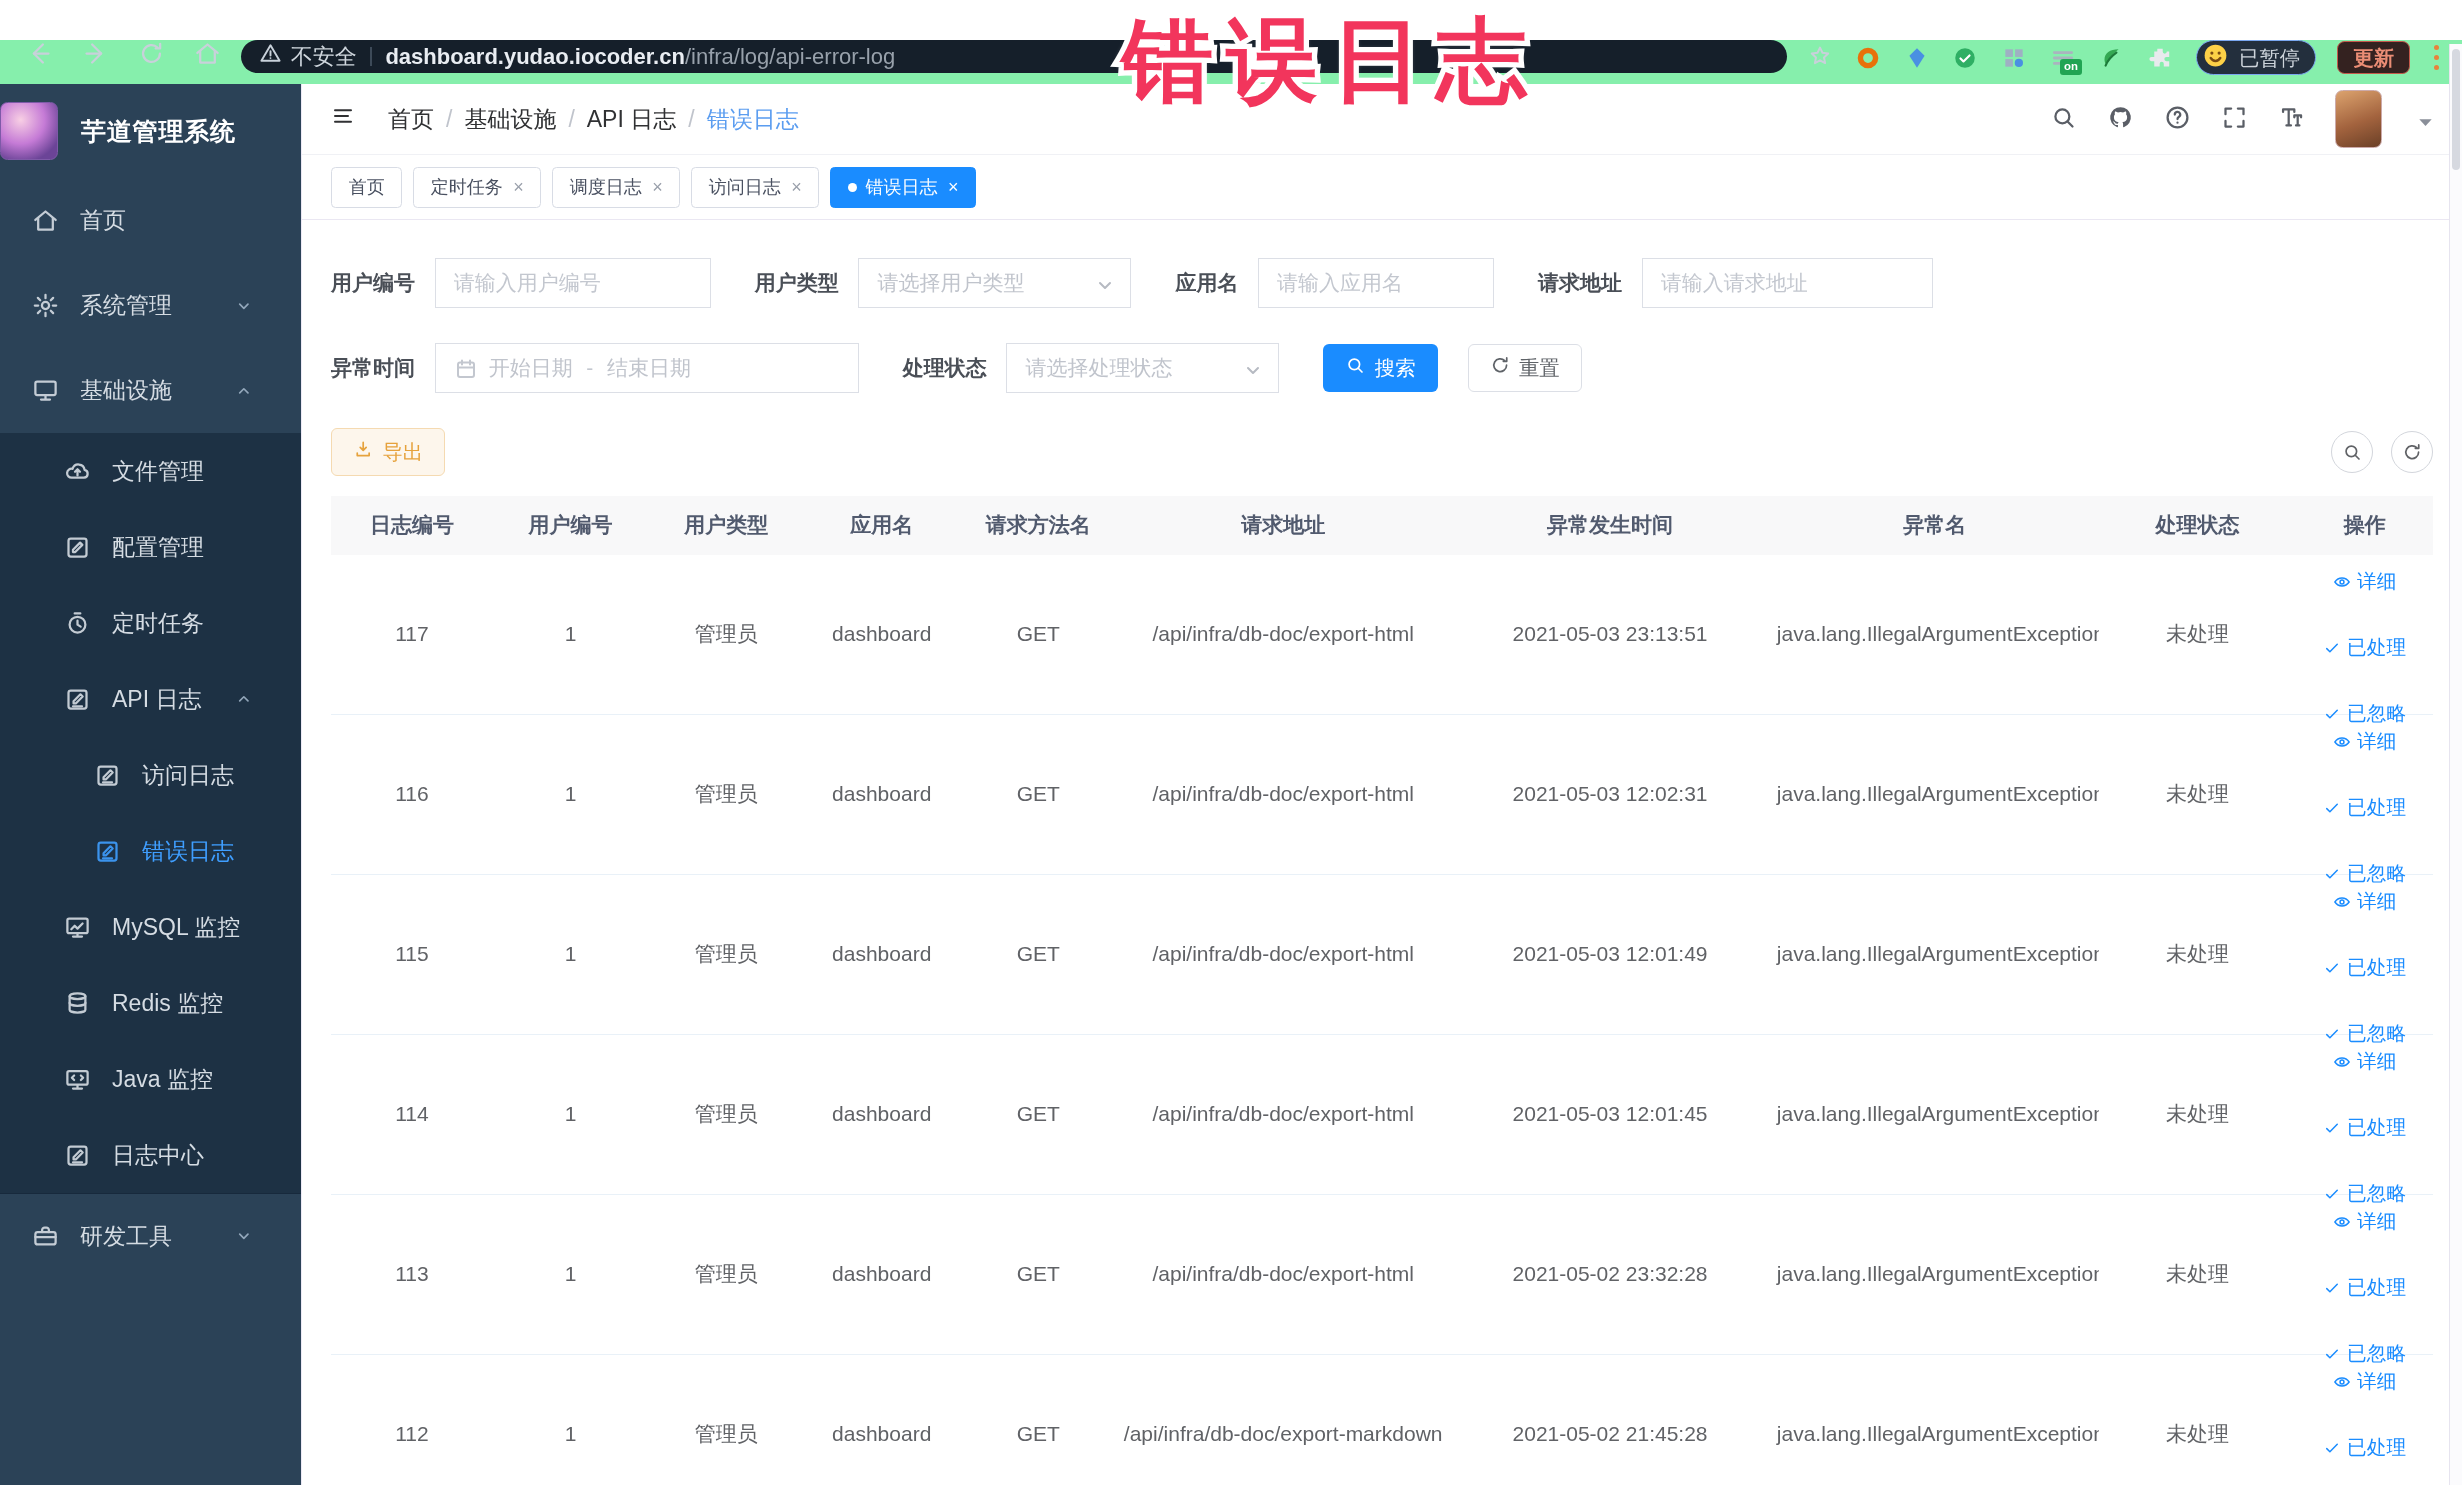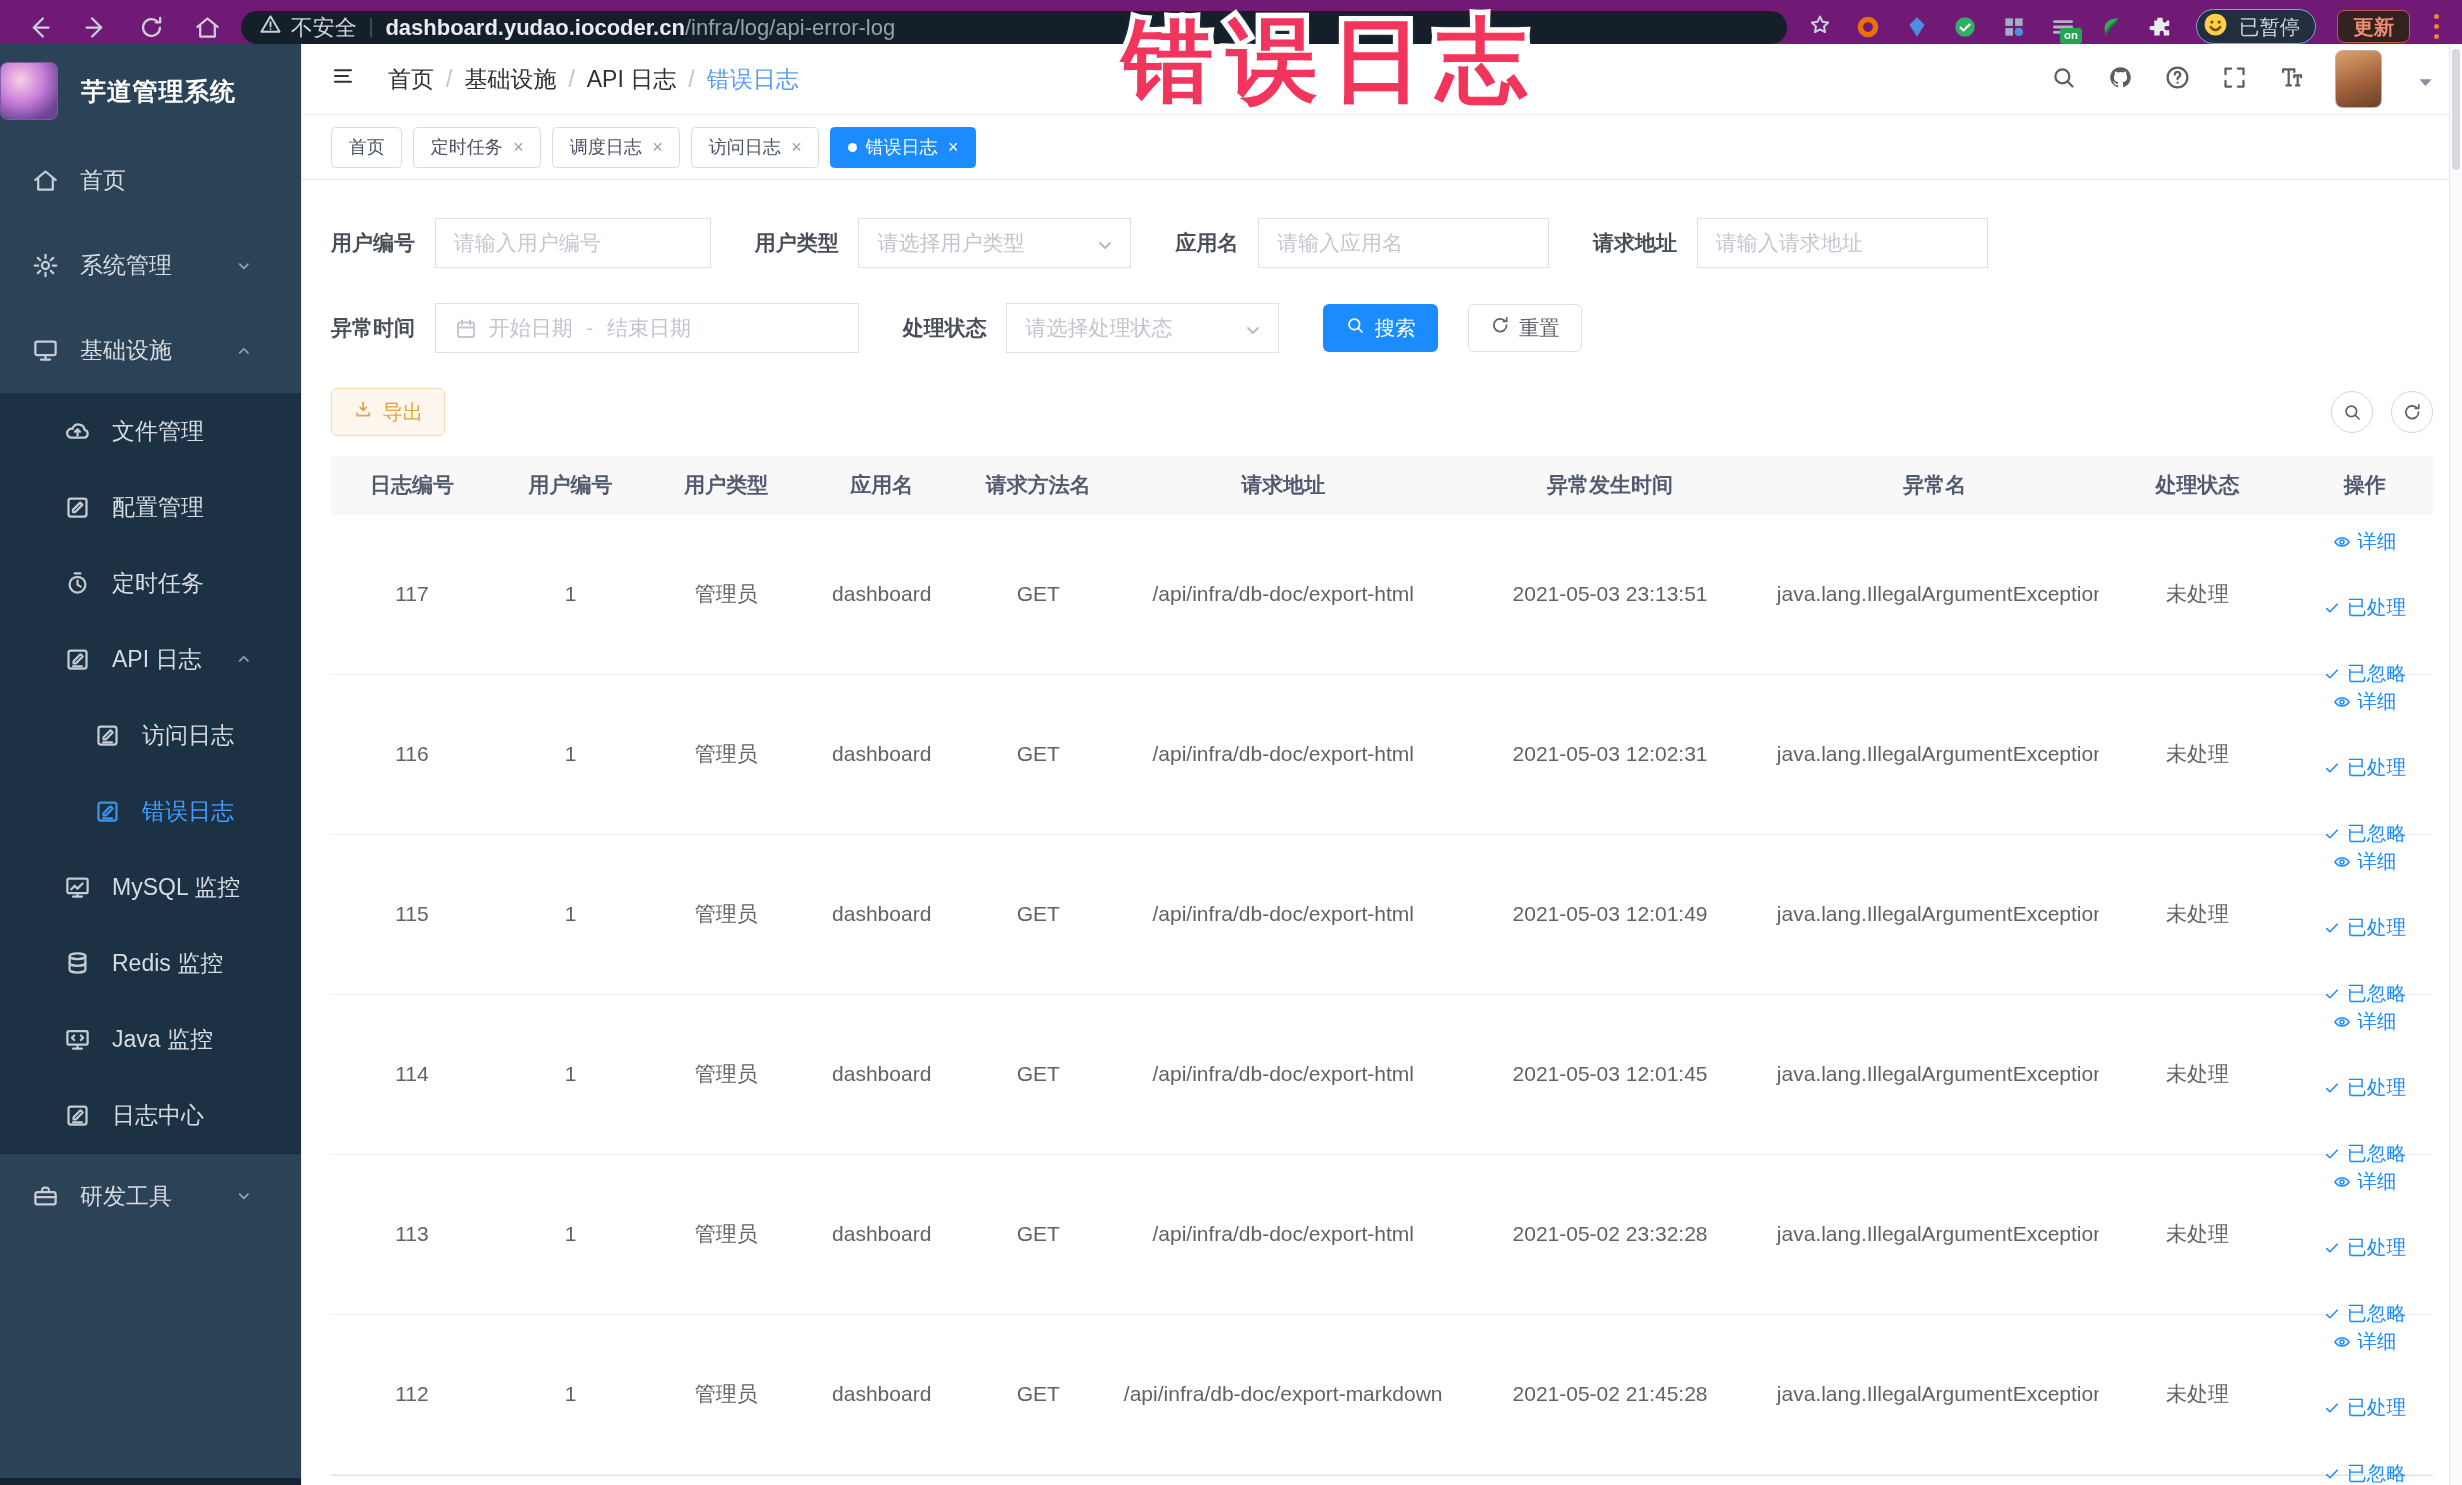--- a/index.html
+++ b/index.html
@@ -2,21 +2,21 @@
 <html style="font-size:12px"><head>
 <meta charset="utf-8">
 <style>
   * { box-sizing: border-box; margin: 0; padding: 0; }
   html,body { width:2462px; height:1486px; overflow:hidden; }
   body { font-family:"Liberation Sans","DejaVu Sans",sans-serif; background:#fff; position:relative; }
 
   .ic { width:24px; height:24px; fill:none; stroke:currentColor; stroke-width:2; stroke-linecap:round; stroke-linejoin:round; flex:none; }
 
   
-  .browser-bar { height:44px; background:#701a75; display:flex; align-items:flex-end; padding:0 19.7px 0 26px; color:#c8d1da; }
+  .browser-bar { height:44px; background:#86efac; display:flex; align-items:flex-start; padding:0 19.7px 0 26px; color:#c8d1da;margin-top:40px; }
   .nav-btns { display:flex; align-items:center; gap:29px; }
   .nav-btns .ic { width:27px; height:27px; }
   .omnibox { flex:1; height:33px; margin:0 21px 0 19.7px; background:#151f2a; border-radius:16.7px; display:flex; align-items:center; padding:0 18px; font-size:22px; min-width:0; }
   .omnibox .sep { width:1.5px; height:19.7px; background:#3d4a58; margin:0 13.6px; }
   .url-host { color:#e9edf2; font-weight:600; white-space:nowrap; }
   .url-path { color:#98a1ab; white-space:nowrap; }
   .sec-label { margin-left:9px; color:#cfd6dd; white-space:nowrap; }
   .browser-right { display:flex; align-items:center; gap:21px; }
   .ext-ic { width:29px; height:29px; position:relative; display:flex; align-items:center; justify-content:center; }
   .ext-ic svg { width:26px; height:26px; }
@@ -418,21 +418,21 @@
           <span class="flabel">用户类型</span>
           <div class="ibox" style="width:273px;">
             <span>请选择用户类型</span>
             <span class="chev" id="i-selchev1"><svg viewBox="0 0 24 24" class="ic">
                   <path d="M7 10l5 5 5-5"></path>
                 </svg></span>
           </div>
         </div>
         <div class="fgroup">
           <span class="flabel">应用名</span>
-          <label class="ibox" style="width:291px;align-items:center;">
+          <label class="ibox" style="width:236px;align-items:center;">
             <input placeholder="请输入应用名" style="">
           </label>
         </div>
         <div class="fgroup" style="margin-right:0;">
           <span class="flabel">请求地址</span>
           <label class="ibox" style="width:291px;">
             <input placeholder="请输入请求地址" style="">
           </label>
         </div>
       </div>

